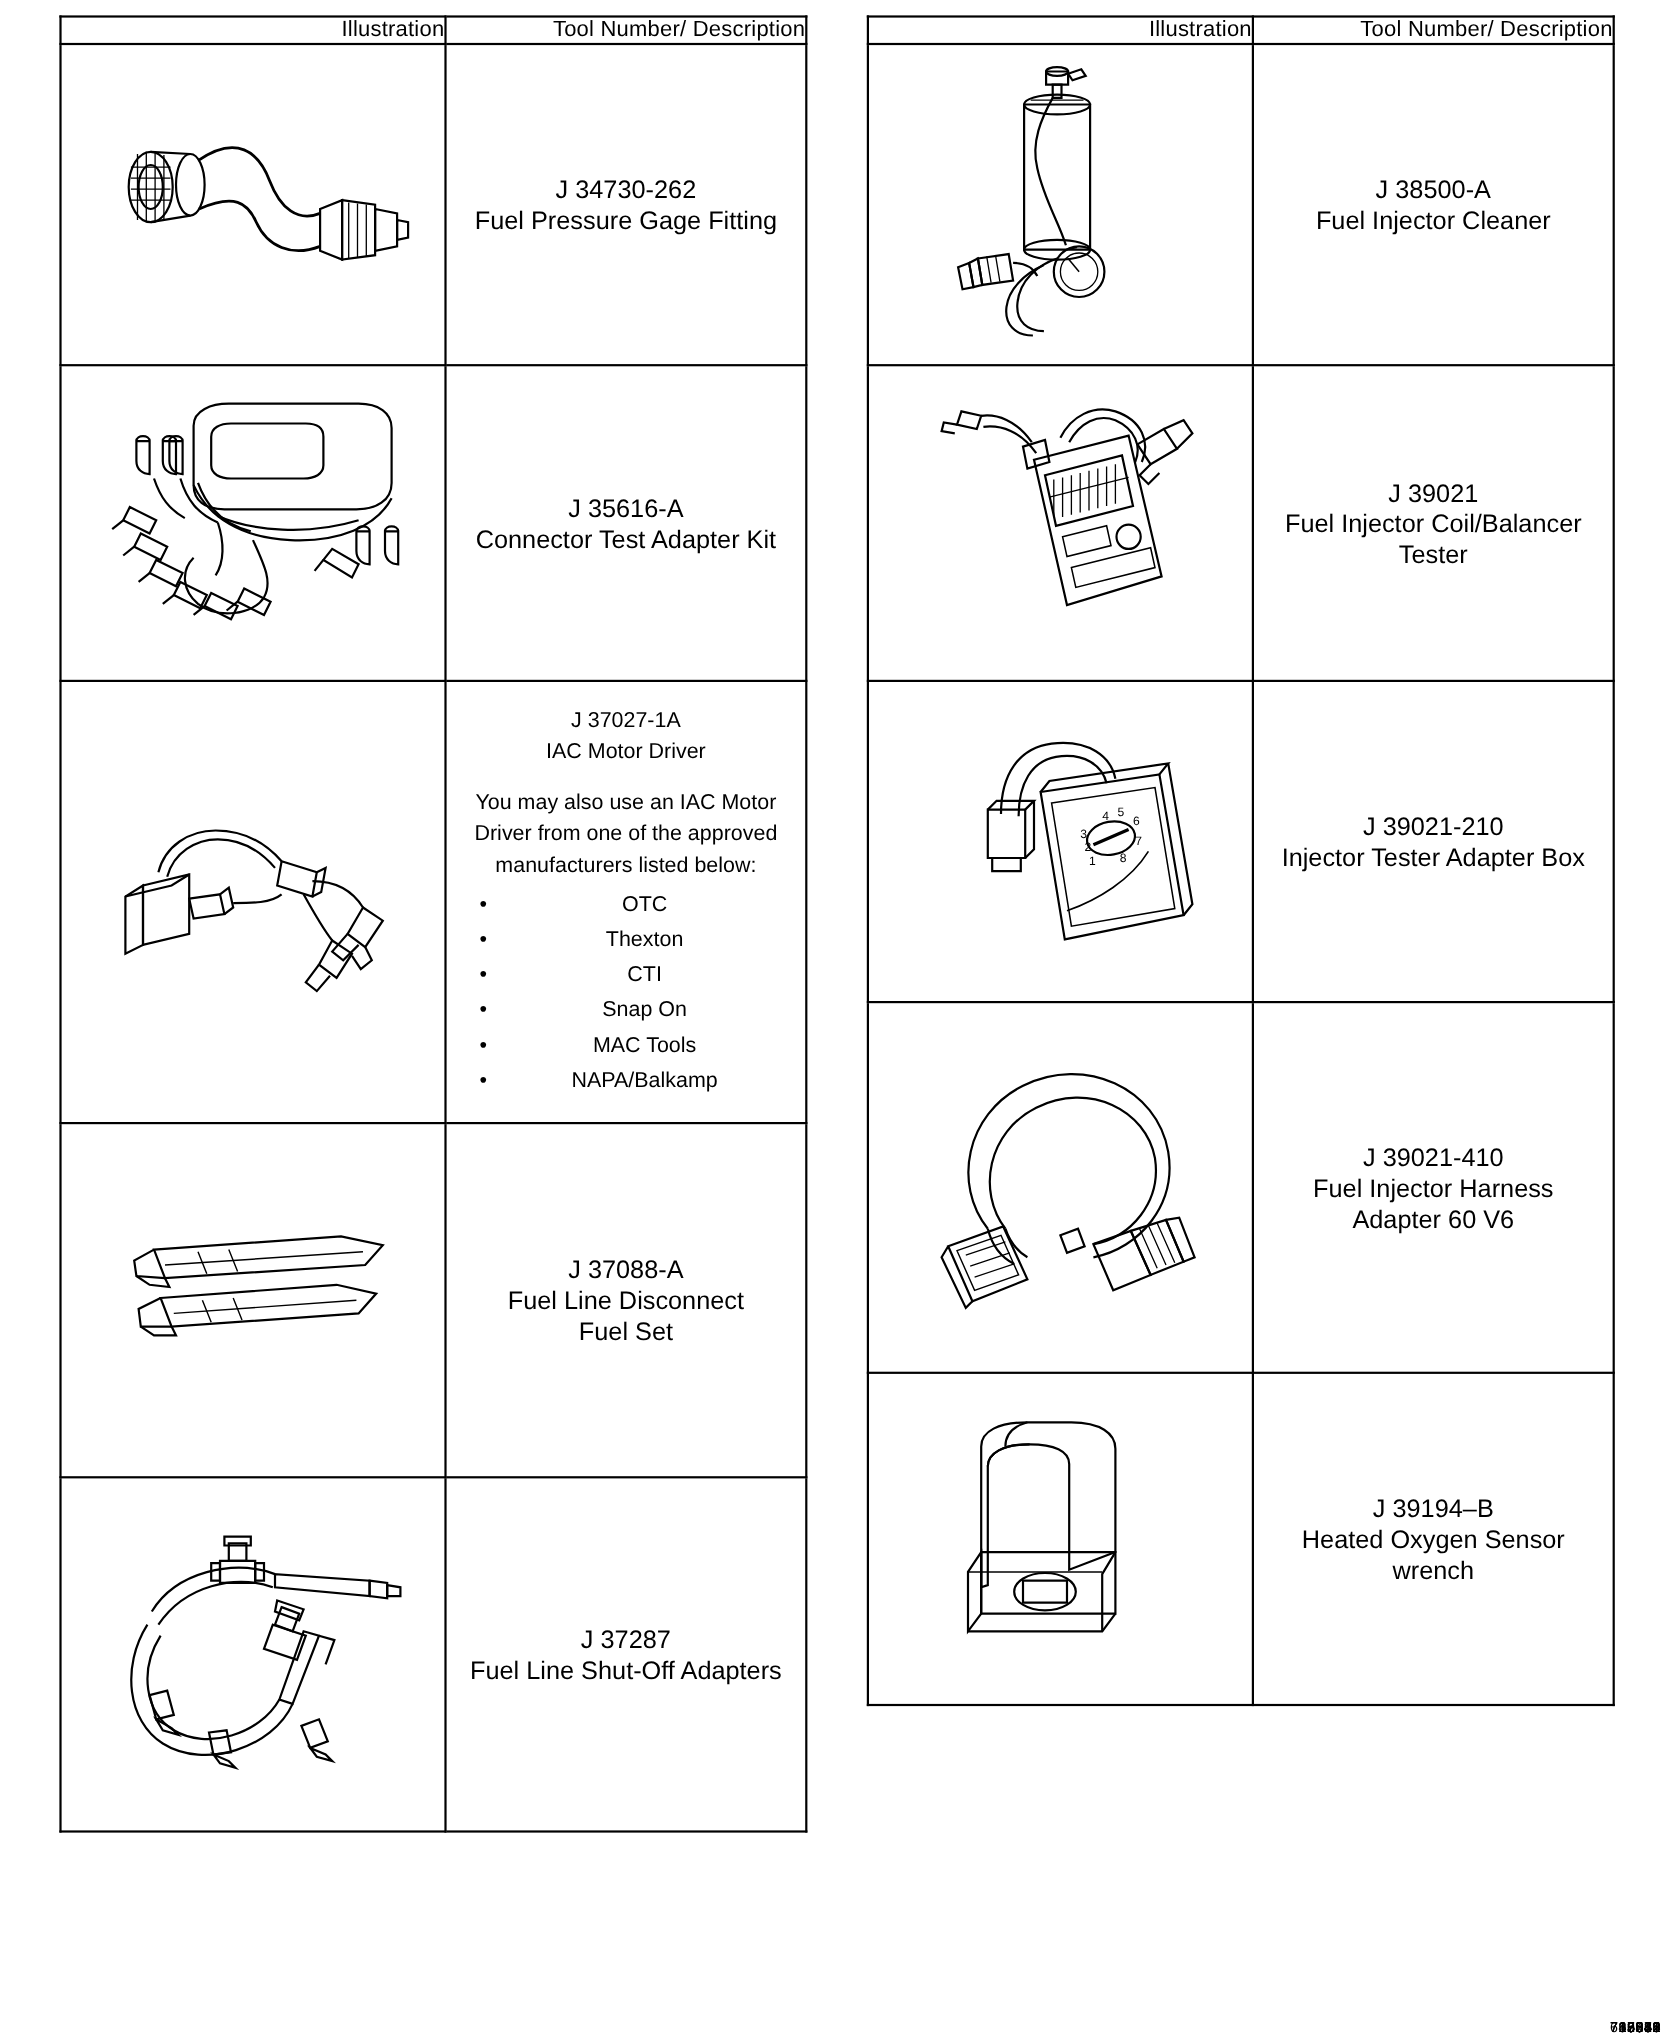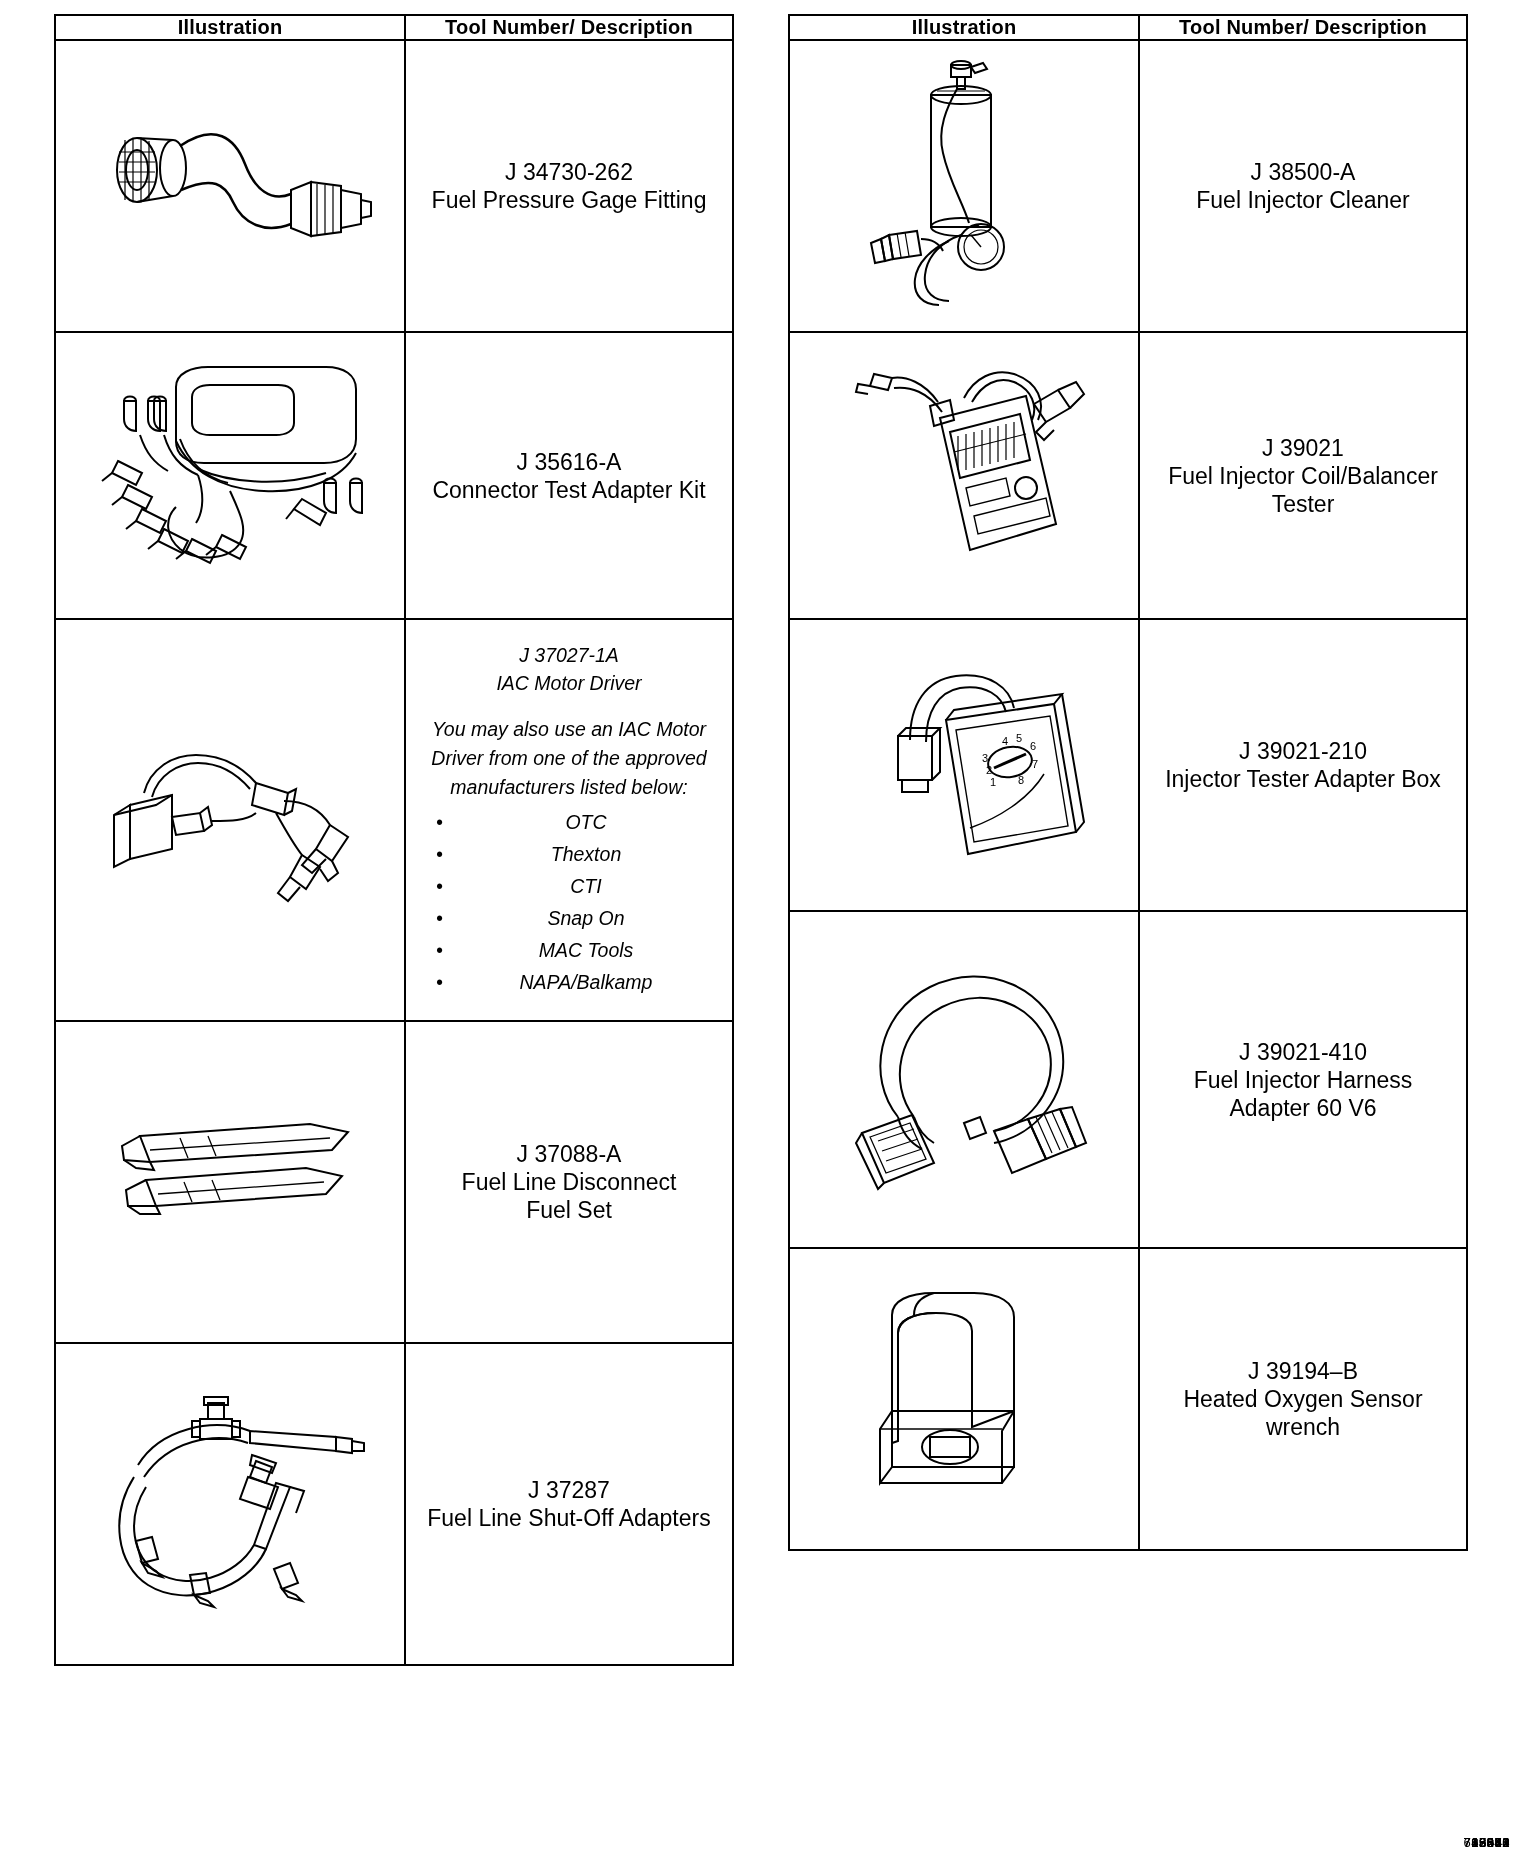--- a/index.html
+++ b/index.html
@@ -34,22 +34,22 @@
     width: 100%;
     table-layout: fixed;
   }
   table.tools td, table.tools th {
     border: 2px solid #000;
     vertical-align: middle;
     padding: 0;
   }
   th.hdr {
     font-size: 20px;
-    font-weight: bold;
-    text-align: center;
+    font-weight: normal;
+    text-align: right;
     padding: 8px 0 9px 0;
     letter-spacing: 0.2px;
   }
   .col-illus { width: 350px; }
   .col-desc  { width: 328px; }
   .illus-wrap {
     position: relative;
     width: 100%;
     box-sizing: border-box;
     padding: 10px 8px 26px 8px;
@@ -70,21 +70,20 @@
     line-height: 28px;
     padding: 10px 14px;
   }
   .desc .line { display: block; }
 
   .desc-iac {
     text-align: center;
     font-size: 19.5px;
     line-height: 28px;
     padding: 10px 16px 12px 16px;
-    font-style: italic;
   }
   .desc-iac .title { display: block; }
   .desc-iac .body {
     text-align: center;
     margin-top: 18px;
     font-size: 19.5px;
     line-height: 29px;
   }
   .desc-iac ul {
     margin: 4px 0 0 0;

